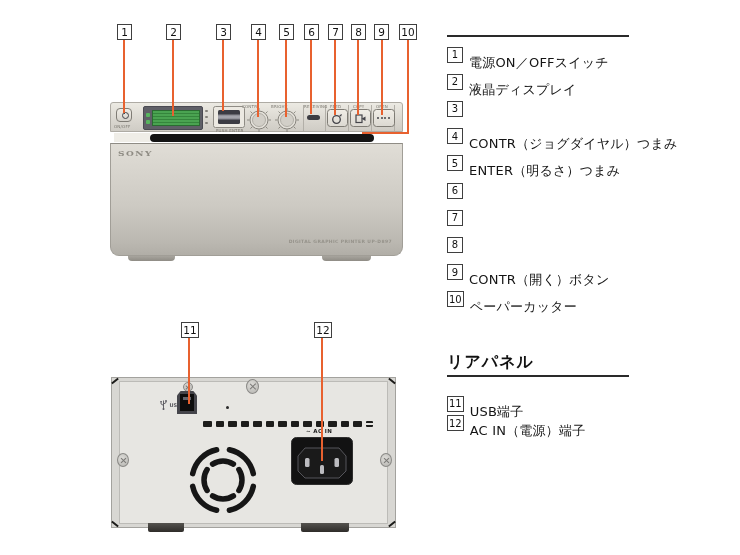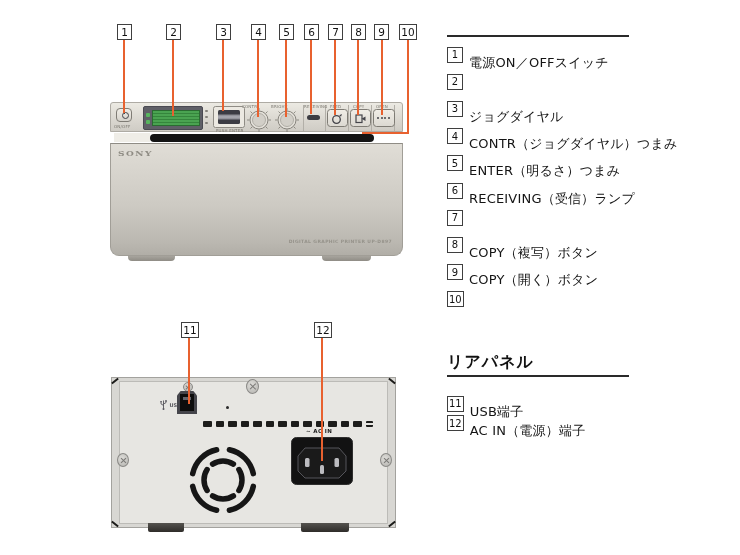--- a/index.html
+++ b/index.html
@@ -291,50 +291,49 @@
 
   <div class="hrule" style="top:35px"></div>
 
   <div class="list" style="top:41px">
     <div class="rowi f">
         <span class="numbox">1</span>
         <span class="ilbl">電源ON／OFFスイッチ</span>
       </div>
     <div class="rowi f">
         <span class="numbox">2</span>
+        <span class="ilbl">液晶ディスプレイ</span>
       </div>
     <div class="rowi f">
         <span class="numbox">3</span>
-        <span class="ilbl">ジョグダイヤル</span>
       </div>
     <div class="rowi f">
         <span class="numbox">4</span>
         <span class="ilbl">CONTR（ジョグダイヤル）つまみ</span>
       </div>
     <div class="rowi f">
         <span class="numbox">5</span>
         <span class="ilbl">ENTER（明るさ）つまみ</span>
       </div>
     <div class="rowi f">
         <span class="numbox">6</span>
-        <span class="ilbl">RECEIVING（受信）ランプ</span>
       </div>
     <div class="rowi f">
         <span class="numbox">7</span>
       </div>
     <div class="rowi f">
         <span class="numbox">8</span>
-        <span class="ilbl">COPY（複写）ボタン</span>
       </div>
     <div class="rowi f">
         <span class="numbox">9</span>
-        <span class="ilbl">COPY（開く）ボタン</span>
+        <span class="ilbl">CONTR（開く）ボタン</span>
       </div>
     <div class="rowi f">
         <span class="numbox">10</span>
+        <span class="ilbl">ペーパーカッター</span>
       </div>
   </div>
 
   <div class="hd" style="top:352px">リアパネル</div>
   <div class="hrule" style="top:375px"></div>
 
   <div class="list" style="top:394px">
     <div class="rowi r">
         <span class="numbox">11</span>
         <span class="ilbl">USB端子</span>

